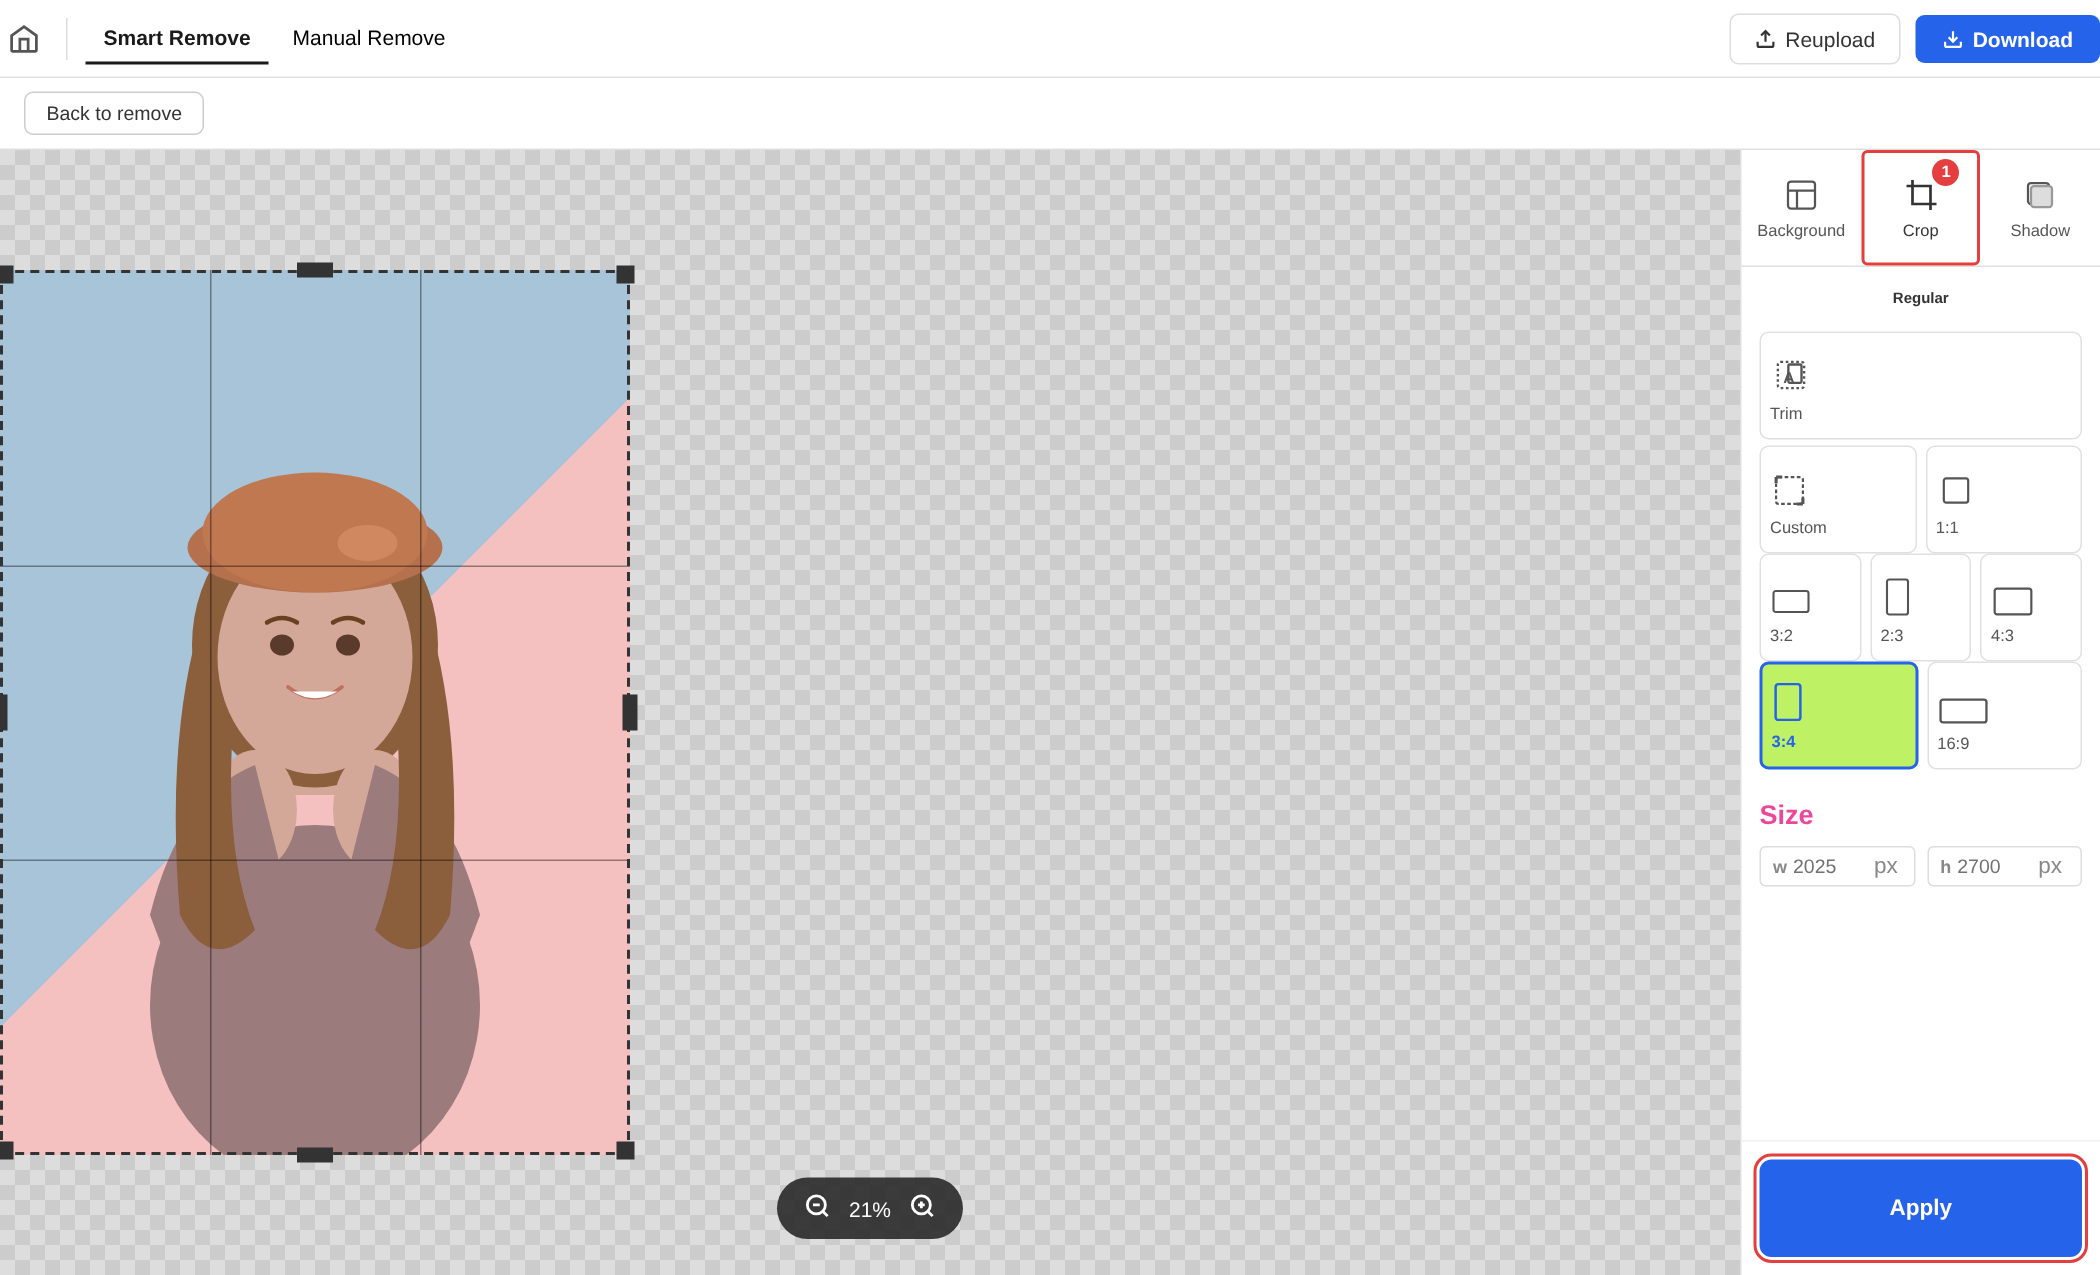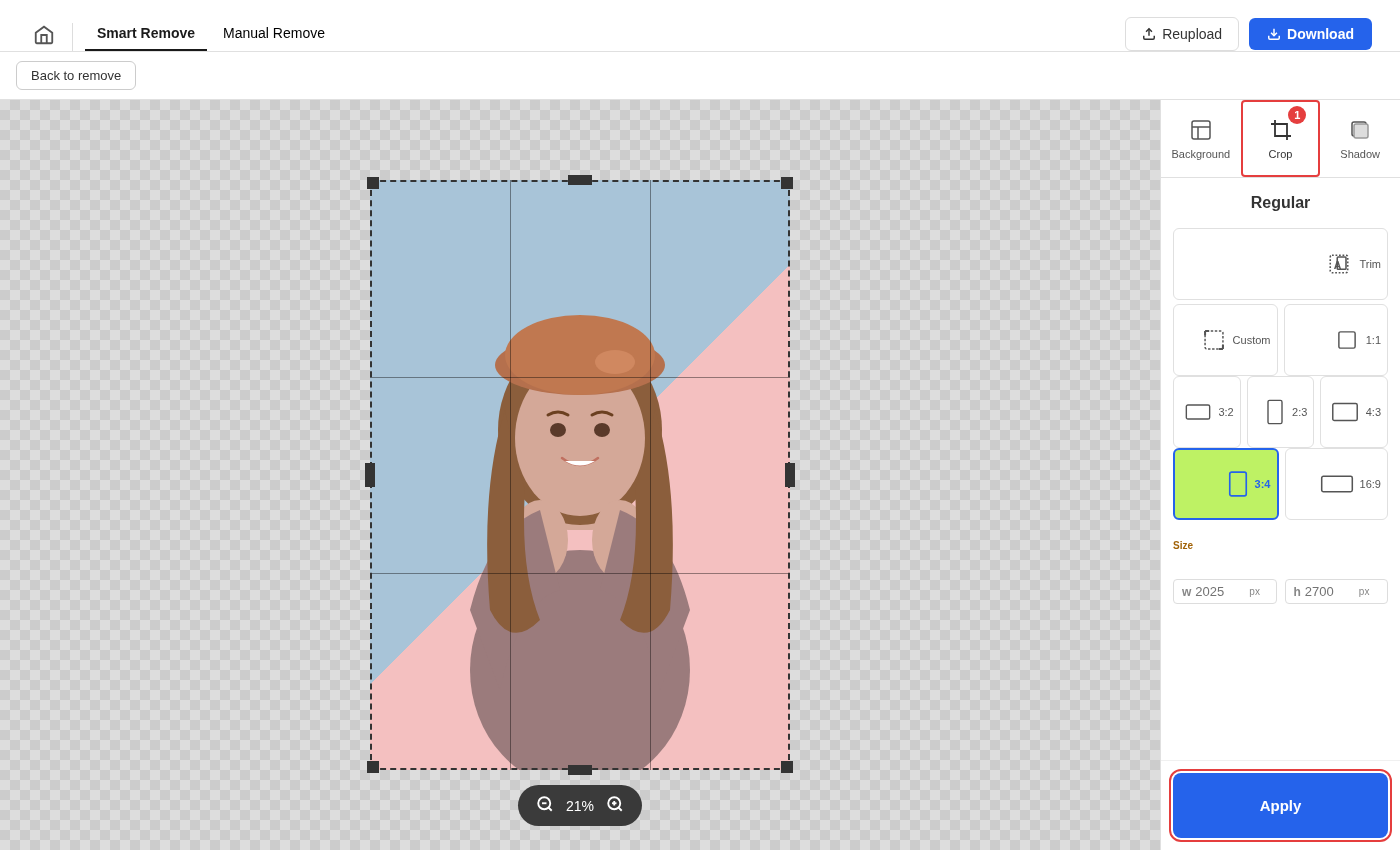--- a/index.html
+++ b/index.html
@@ -4,22 +4,22 @@
   <style>
     * { box-sizing: border-box; margin: 0; padding: 0; }
     body { font-family: -apple-system, BlinkMacSystemFont, 'Segoe UI', sans-serif; background: #f0f0f0; width: 1400px; height: 850px; overflow: hidden; display: flex; flex-direction: column; }
 
     
     .header {
       height: 52px;
       background: #fff;
       border-bottom: 1px solid #e0e0e0;
       display: flex;
-      align-items: flex-end;
-      padding: 0 28px;
+      align-items: center;
+      padding: 0 0;
       gap: 0;
       flex-shrink: 0;
     }
     .home-icon {
       width: 32px; height: 32px;
       display: flex; align-items: center; justify-content: center;
       color: #555; font-size: 18px; cursor: pointer;
       flex-shrink: 0;
     }
     .divider-v {
@@ -99,21 +99,20 @@
     }
 
     
     .canvas-area {
       flex: 1;
       background: #e8e8e8;
       position: relative;
       overflow: hidden;
       display: flex;
       align-items: center;
-      justify-content: center;
     }
 
     
     .checker-bg {
       position: absolute;
       inset: 0;
       background-image:
         linear-gradient(45deg, #ccc 25%, transparent 25%),
         linear-gradient(-45deg, #ccc 25%, transparent 25%),
         linear-gradient(45deg, transparent 75%, #ccc 75%),
@@ -278,37 +277,38 @@
     }
 
     
     .panel-content {
       flex: 1;
       overflow-y: auto;
       padding: 16px 12px;
     }
 
     .section-title {
-      font-size: 16px;
+      font-size: 10px;
       font-weight: 600;
       color: #333;
       text-align: center;
       margin-bottom: 16px;
     }
 
     
     .trim-row {
       display: flex;
       justify-content: center;
       margin-bottom: 4px;
     }
 
     .crop-option-item {
       display: flex;
-      align-items: center;
+      flex-direction: column;
+      align-items: flex-start;
       justify-content: flex-end;
       gap: 6px;
       padding: 10px 6px;
       border-radius: 6px;
       cursor: pointer;
       border: 1px solid #e0e0e0;
       font-size: 11px;
       color: #555;
       background: #fff;
       flex: 1;
@@ -329,24 +329,24 @@
       display: flex;
       align-items: center;
       justify-content: center;
     }
 
     
     .size-section {
       margin-top: 20px;
     }
     .size-label {
-      font-size: 10px;
+      font-size: 18px;
       font-weight: 600;
-      color: #a16207;
-      margin-bottom: 28px;
+      color: #ec4899;
+      margin-bottom: 10px;
     }
     .size-inputs {
       display: flex;
       gap: 8px;
       align-items: center;
     }
     .size-input-group {
       display: flex;
       align-items: center;
       gap: 4px;
@@ -362,21 +362,21 @@
     }
     .size-input {
       border: none;
       outline: none;
       font-size: 13px;
       width: 50px;
       color: #737373;
       font-weight: 500;
     }
     .size-unit {
-      font-size: 10px;
+      font-size: 15px;
       color: #888;
     }
 
     
     .apply-section {
       padding: 12px;
       border-top: 1px solid #f0f0f0;
     }
     .btn-apply {
       width: 100%;

